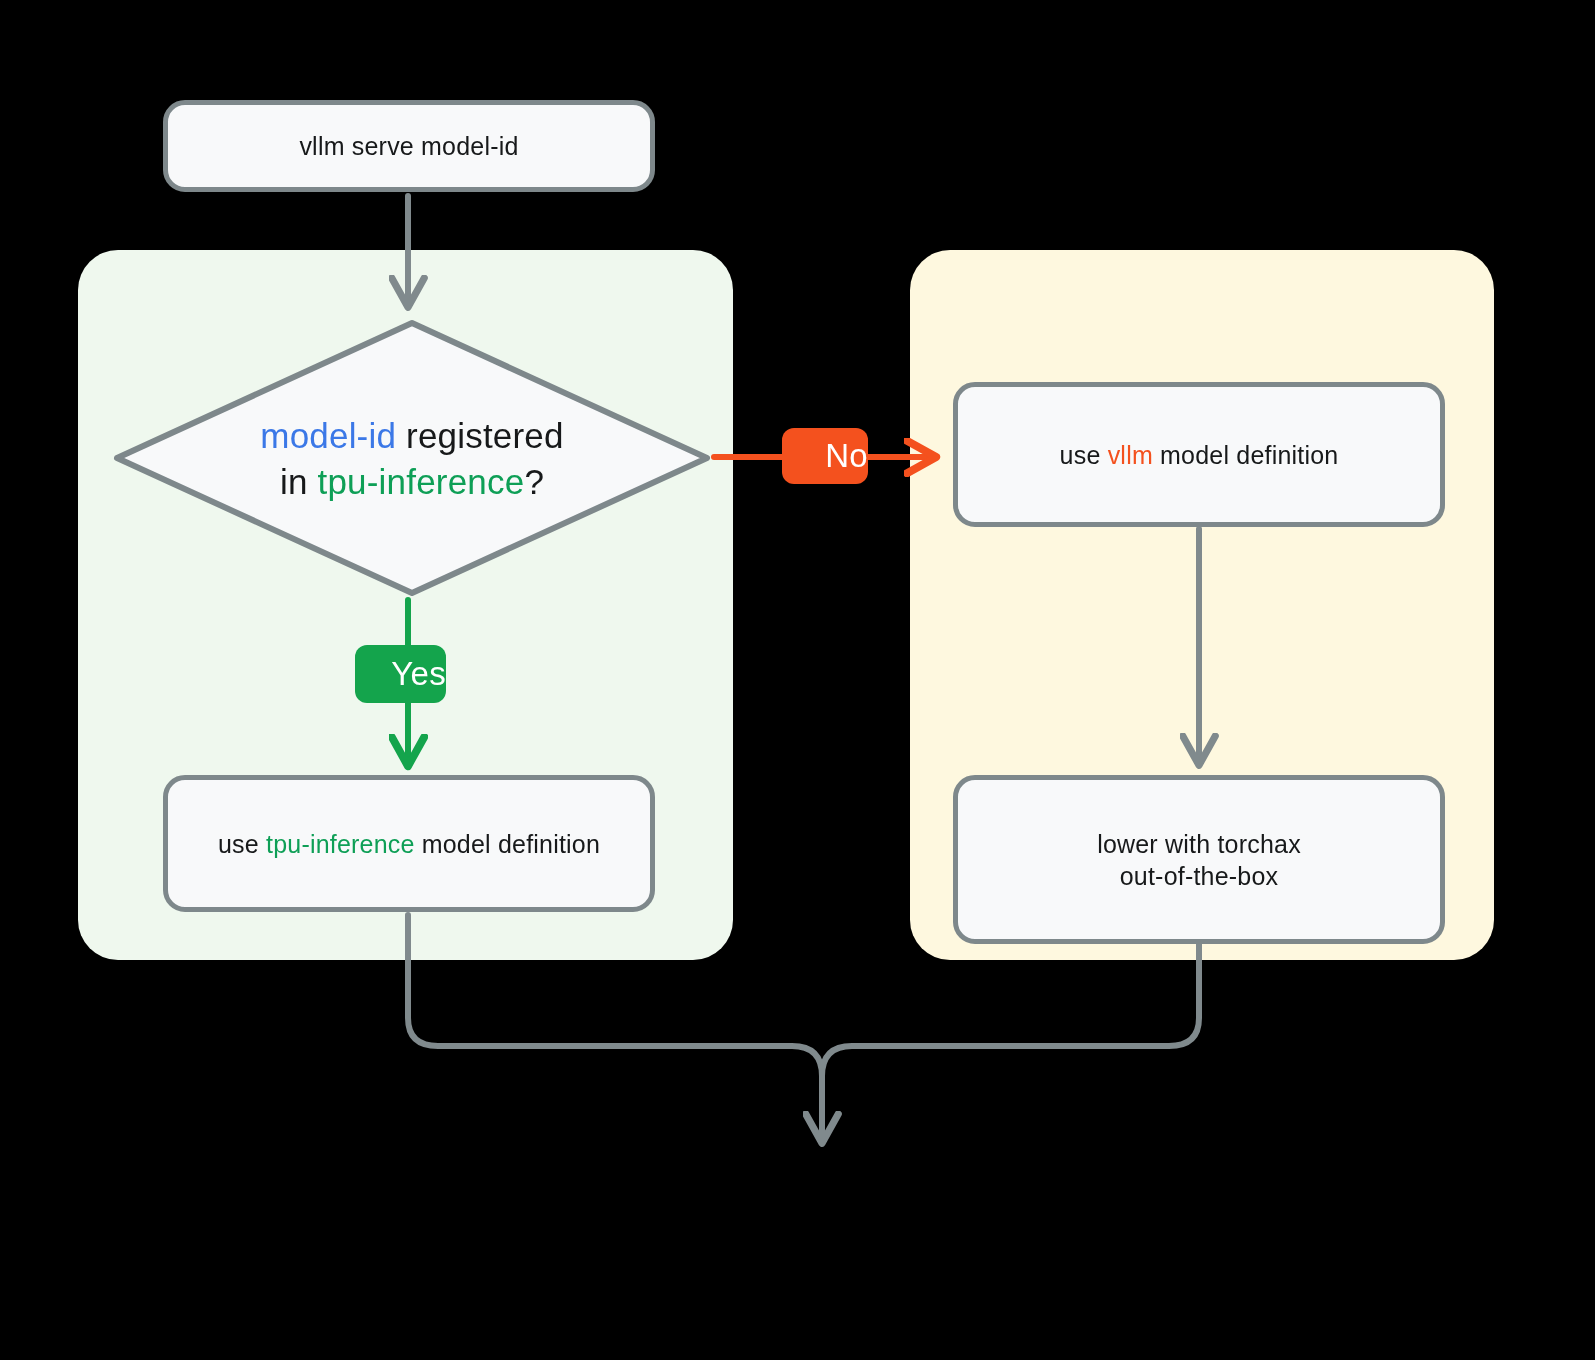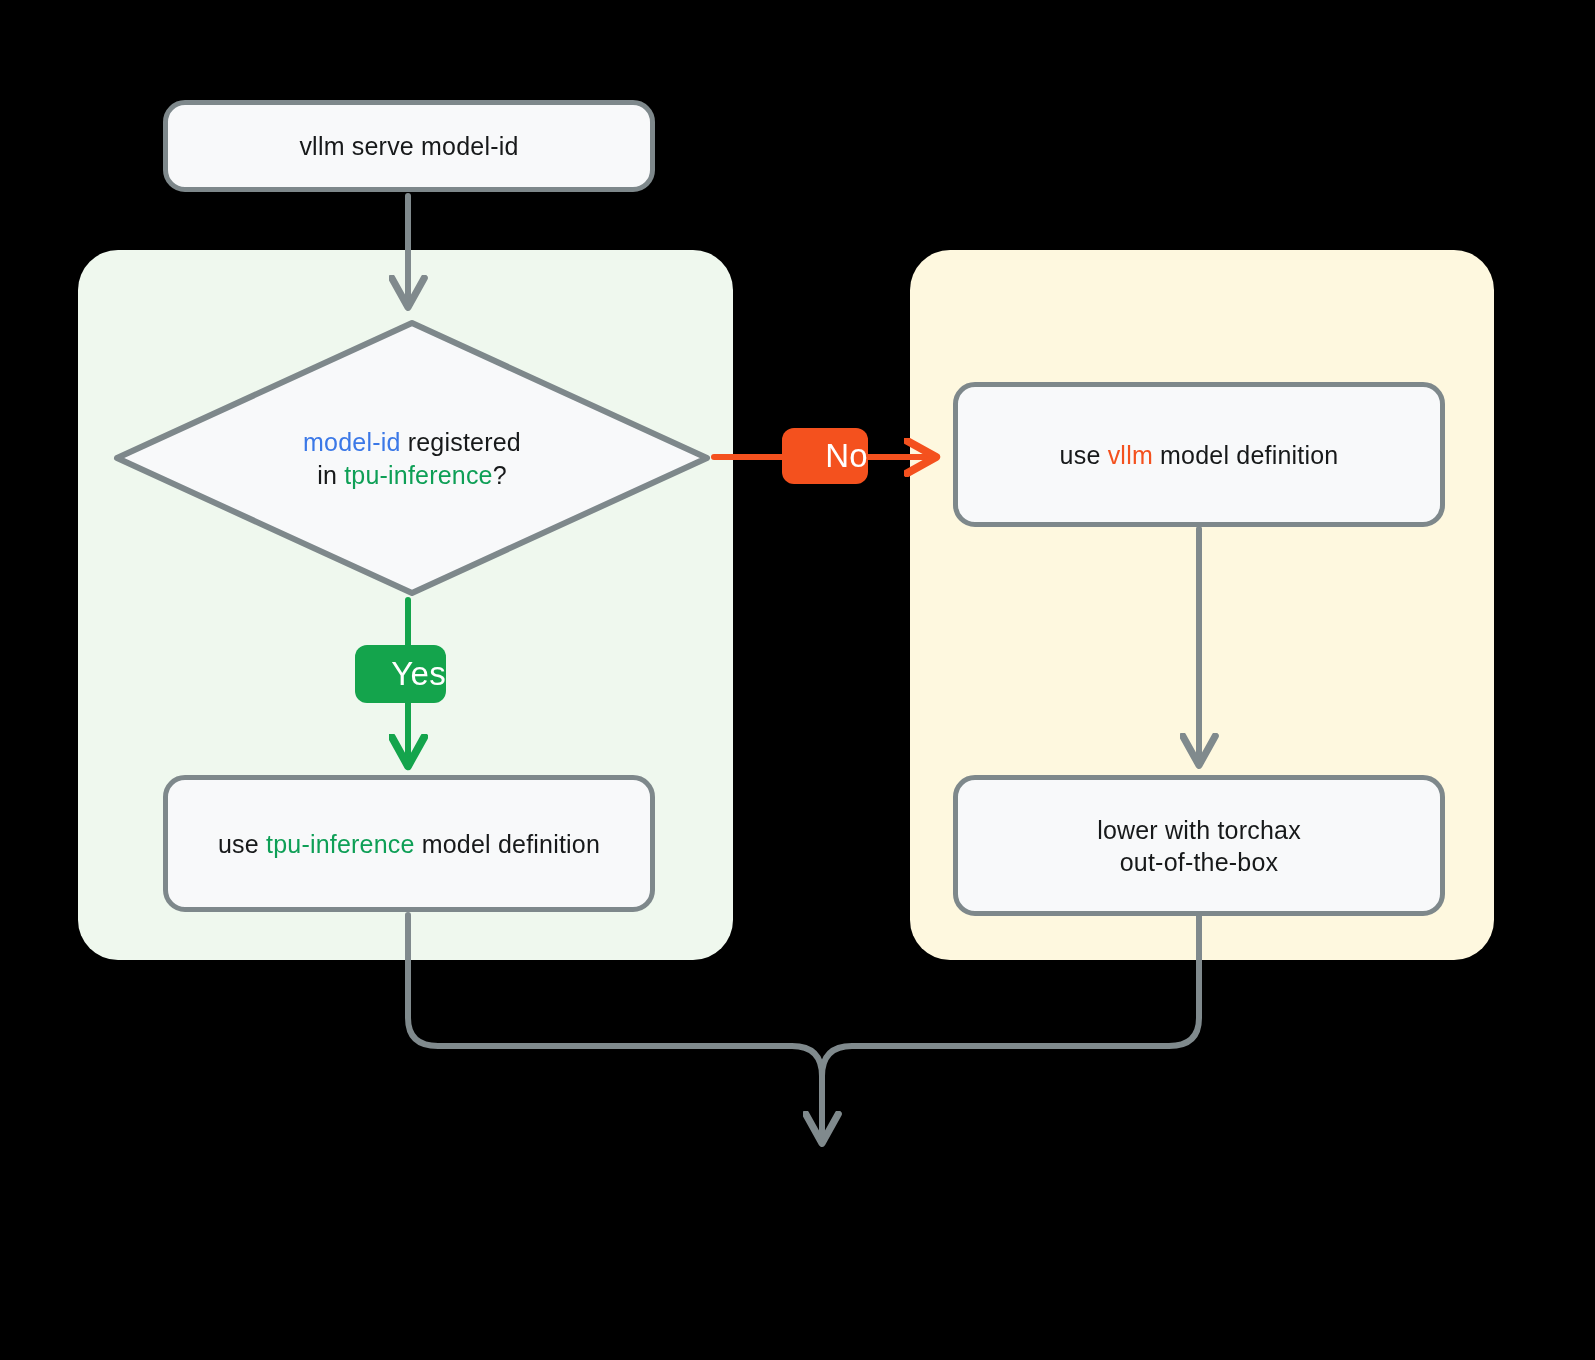--- a/index.html
+++ b/index.html
@@ -76,21 +76,21 @@
     left: 953px;
     top: 382px;
     width: 492px;
     height: 145px;
     padding: 0 20px;
   }
   #node-torchax {
     left: 953px;
     top: 775px;
     width: 492px;
-    height: 141px;
+    height: 169px;
     padding: 4px 20px;
   }
   #node-serve {
     left: 575px;
     top: 1152px;
     width: 492px;
     height: 80px;
   }
   
   #node-decision {
@@ -106,21 +106,21 @@
     width: 100%;
     height: 100%;
   }
   #node-decision .diamond-label {
     position: absolute;
     left: 50%;
     top: 50%;
     transform: translate(-50%, -50%);
     width: 420px;
     text-align: center;
-    font-size: 25px;
+    font-size: 35px;
     line-height: 1.3;
     color: #17191A;
     letter-spacing: 0.2px;
   }
   
   .badge {
     position: absolute;
     box-sizing: border-box;
     display: flex;
     align-items: center;

